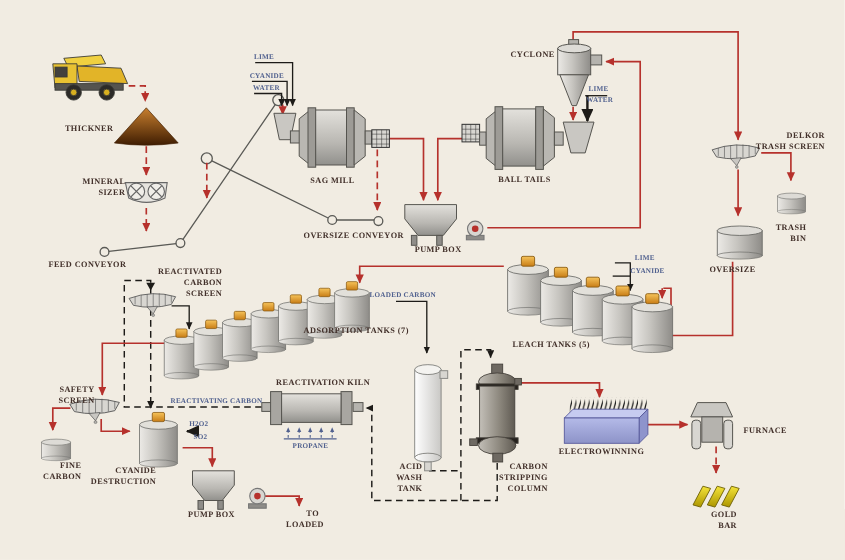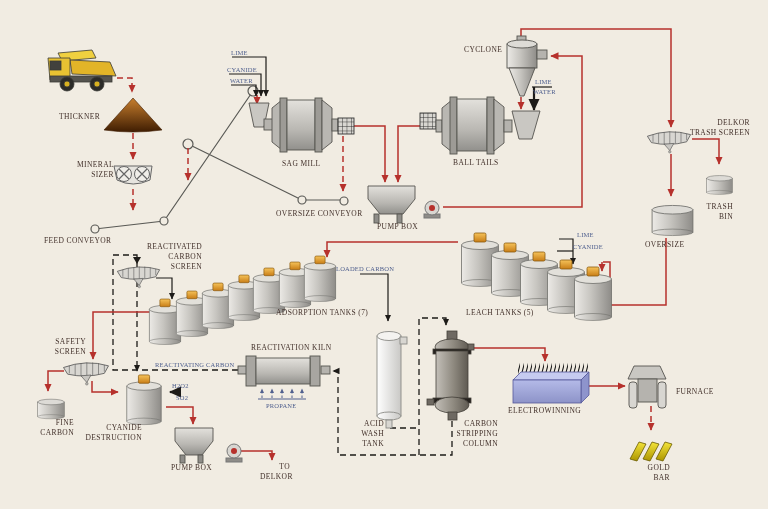--- a/index.html
+++ b/index.html
@@ -1,19 +1,19 @@
 <!DOCTYPE html>
 <html><head>
 <meta charset="utf-8">
 <style>
   html,body{margin:0;padding:0;}
   #stage{position:relative;width:768px;height:509px;background:#f1ece2;overflow:hidden;
          font-family:"Liberation Serif", serif;}
   svg{position:absolute;left:0;top:0;}
-  .lbl{position:absolute;font-weight:normal;font-size:7.5px;line-height:1.3;color:#42302a;
+  .lbl{position:absolute;font-weight:bold;font-size:7.5px;line-height:1.3;color:#42302a;
        letter-spacing:.4px;white-space:pre-line;z-index:5;}
   .ctr{text-align:right;}
   .blue{color:#51618f;font-size:6.5px;letter-spacing:.2px;}
 </style>
 </head>
 <body>
 
 <div id="stage">
 
 <svg width="768" height="509" viewBox="0 0 768 509">
@@ -328,44 +328,44 @@
 <div class="lbl" style="left:464px;top:45px">CYCLONE</div>
 <div class="lbl" style="left:377px;top:222px">PUMP BOX</div>
 <div class="lbl ctr" style="left:686px;top:118px;width:64px">DELKOR
 TRASH SCREEN</div>
 <div class="lbl ctr" style="left:697px;top:202px;width:36px">TRASH
 BIN</div>
 <div class="lbl" style="left:645px;top:240px">OVERSIZE</div>
 <div class="lbl ctr" style="left:140px;top:242px;width:62px">REACTIVATED
 CARBON
 SCREEN</div>
-<div class="lbl" style="left:276px;top:308px">ADSORPTION TANKS (7)</div>
+<div class="lbl" style="left:276px;top:296px">ADSORPTION TANKS (7)</div>
 <div class="lbl" style="left:466px;top:308px">LEACH TANKS (5)</div>
 <div class="lbl blue" style="left:336px;top:265px">LOADED CARBON</div>
 <div class="lbl blue" style="left:231px;top:49px">LIME</div>
 <div class="lbl blue" style="left:227px;top:66px">CYANIDE</div>
 <div class="lbl blue" style="left:230px;top:77px">WATER</div>
 <div class="lbl blue" style="left:535px;top:78px">LIME</div>
 <div class="lbl blue" style="left:533px;top:88px">WATER</div>
 <div class="lbl blue" style="left:577px;top:231px">LIME</div>
 <div class="lbl blue" style="left:573px;top:243px">CYANIDE</div>
-<div class="lbl ctr" style="left:40px;top:337px;width:46px">SAFETY
+<div class="lbl ctr" style="left:40px;top:349px;width:46px">SAFETY
 SCREEN</div>
 <div class="lbl ctr" style="left:32px;top:418px;width:42px">FINE
 CARBON</div>
 <div class="lbl ctr" style="left:80px;top:423px;width:62px">CYANIDE
 DESTRUCTION</div>
 <div class="lbl blue" style="left:155px;top:361px">REACTIVATING CARBON</div>
 <div class="lbl blue" style="left:172px;top:382px">H2O2</div>
 <div class="lbl blue" style="left:176px;top:394px">SO2</div>
 <div class="lbl" style="left:251px;top:343px">REACTIVATION KILN</div>
 <div class="lbl blue" style="left:266px;top:402px">PROPANE</div>
 <div class="lbl" style="left:171px;top:463px">PUMP BOX</div>
 <div class="lbl ctr" style="left:260px;top:462px;width:30px">TO
-DELKOR</div>
+LOADED</div>
 <div class="lbl ctr" style="left:346px;top:419px;width:38px">ACID
 WASH
 TANK</div>
 <div class="lbl ctr" style="left:444px;top:419px;width:54px">CARBON
 STRIPPING
 COLUMN</div>
 <div class="lbl" style="left:508px;top:406px">ELECTROWINNING</div>
 <div class="lbl" style="left:676px;top:387px">FURNACE</div>
 <div class="lbl ctr" style="left:638px;top:463px;width:32px">GOLD
 BAR</div>

